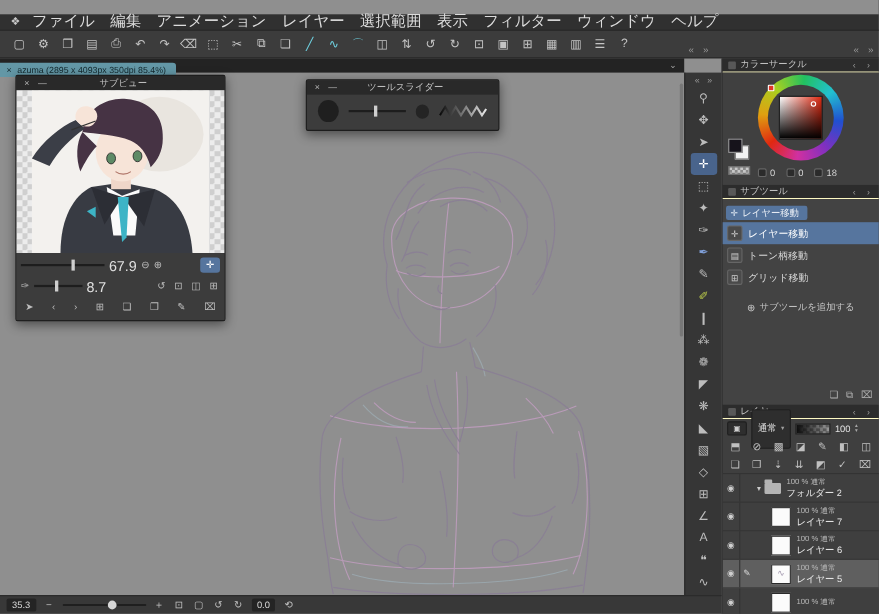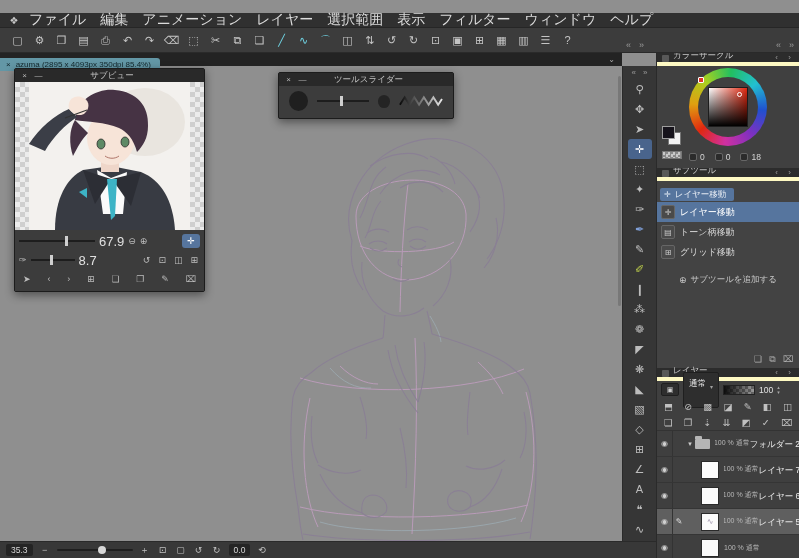--- a/index.html
+++ b/index.html
@@ -54,22 +54,22 @@
   .tool-strip { position:absolute; left:622px; top:66px; width:34px; height:475px; background:#363636;
     border-left:1px solid #2a2a2a; display:flex; flex-direction:column; }
   .strip-head { height:13px; display:flex; align-items:center; justify-content:center; gap:7px;
     color:#9a9a9a; font-size:8px; }
   .tool { width:24px; height:20px; margin:0 auto; display:flex; align-items:center; justify-content:center;
     font-size:11px; color:#bdbdbd; }
   .tool.selected { background:#49648c; color:#fff; border-radius:3px; }
   
   .panels { position:absolute; left:656px; top:53px; width:143px; height:505px; background:#404040;
     border-left:1px solid #2a2a2a; display:flex; flex-direction:column; }
-  .phead { height:13px; background:#2c2c2c; display:flex; align-items:flex-end; gap:4px; padding:0 5px;
-    border-bottom:4px solid #fef9c3; flex:0 0 13px; }
+  .phead { height:13px; background:#2c2c2c; display:flex; align-items:center; gap:4px; padding:0 5px;
+    border-bottom:1px solid #fef9c3; flex:0 0 13px; }
   .ph-dot { width:7px; height:7px; background:#585858; border-radius:1px; }
   .ph-title { font-size:8.5px; color:#c8c8c8; }
   .sp { flex:1; }
   .ph-btn { color:#9a9a9a; font-size:8px; width:9px; text-align:center; }
   
   .color-body { position:relative; height:102px; background:#404040; flex:0 0 102px; }
   .wheel { position:absolute; left:32px; top:2px; width:78px; height:78px; border-radius:50%;
     background:conic-gradient(from 230deg,#e02810,#e0a010,#a8d020,#22c060,#22c0d0,#2050d0,#8030c0,#d030a0,#e02810); }
   .wheel-hole { position:absolute; inset:9px; border-radius:50%; background:#404040; }
   .sv-square { position:absolute; left:19px; top:19px; width:40px; height:40px; border:1px solid #1d1d1d;
@@ -99,21 +99,21 @@
   .add-row { display:flex; align-items:center; justify-content:center; gap:4px; font-size:8.5px; color:#c8c8c8; margin-top:12px; }
   .add-plus { font-size:9px; color:#c8c8c8; }
   .subtool-footer { margin-top:auto; display:flex; justify-content:flex-end; gap:7px; padding:2px 6px 3px 6px; }
   .sf-icon { font-size:9px; color:#b0b0b0; }
   
   .layer-panel { flex:1; display:flex; flex-direction:column; background:#3f3f3f; }
   .layer-ctrl1 { display:flex; align-items:center; gap:4px; padding:2px 4px; height:17px; }
   .combo-mini { width:18px; height:13px; background:#2e2e2e; border:1px solid #1f1f1f; border-radius:2px;
     display:flex; align-items:center; justify-content:center; gap:1px; font-size:7px; color:#cfcfcf; }
   .combo { height:13px; background:#2e2e2e; border:1px solid #1f1f1f; border-radius:2px;
-    display:flex; align-items:flex-end; gap:4px; padding:17px 5px; font-size:8.5px; color:#e2e2e2; }
+    display:flex; align-items:center; gap:4px; padding:17px 5px; font-size:8.5px; color:#e2e2e2; }
   .combo .dd { font-size:6px; color:#9f9f9f; }
   .opacity-bar { width:32px; height:10px; border:1px solid #222;
     background-image:linear-gradient(to right,#0d0d0d,rgba(255,255,255,0)),
       conic-gradient(#666 25%,#9a9a9a 0 50%,#666 0 75%,#9a9a9a 0);
     background-size:100% 100%,6px 6px; }
   .opacity-val { font-size:8.5px; color:#e2e2e2; }
   .mini-stepper { display:flex; flex-direction:column; font-size:5px; line-height:5px; color:#a8a8a8; }
   .icon-row { display:flex; align-items:center; justify-content:space-between; padding:2px 7px; height:16px; }
   .ir-icon { font-size:9.5px; color:#c0c0c0; }
   .layer-list { flex:1; overflow:hidden; background:#3f3f3f; border-top:1px solid #333; }
@@ -125,21 +125,21 @@
   .layer-row.selected .edit-mark { visibility:visible; }
   .disclosure { width:10px; text-align:center; font-size:7px; color:#cccccc; visibility:hidden; flex:0 0 10px; }
   .layer-row.folder .disclosure { visibility:visible; }
   .layer-row.child .disclosure { width:16px; flex-basis:16px; }
   .thumb { width:18px; height:18px; background:#fbfbfb; border:1px solid #2a2a2a; position:relative; flex:0 0 18px; }
   .layer-row.selected .thumb::after { content:"∿"; position:absolute; inset:0; display:flex; align-items:center;
     justify-content:center; font-size:8px; color:#9b90a8; }
   .layer-row:not(.folder) .folder-shape { display:none; }
   .folder-shape { width:15px; height:10px; background:#b5b5b5; border-radius:1px; position:relative; flex:0 0 15px; }
   .folder-shape::before { content:""; position:absolute; top:-3px; left:0; width:7px; height:3px; background:#b5b5b5; border-radius:1px 1px 0 0; }
-  .lr-text { margin-left:5px; display:flex; flex-direction:row; justify-content:center; overflow:hidden; }
+  .lr-text { margin-left:5px; display:flex; flex-direction:column; justify-content:center; overflow:hidden; }
   .lr-info { font-size:7px; color:#b8b8b8; line-height:8px; white-space:nowrap; }
   .lr-name { font-size:8.5px; color:#ececec; line-height:10px; white-space:nowrap; }
   
   .palette { position:absolute; background:#3c3c3c; border:1px solid #1c1c1c; border-radius:2px;
     box-shadow:0 3px 10px rgba(0,0,0,.45); z-index:6; }
   .ptitle { height:13px; background:#292929; display:flex; align-items:center; gap:5px; padding:0 5px; }
   .pt-btn { font-size:8px; color:#b8b8b8; width:9px; text-align:center; }
   .pt-label { font-size:8.5px; color:#c6c6c6; flex:1; text-align:center; }
   .pt-spacer { width:18px; }
   .subview { left:14px; top:68px; width:191px; }

